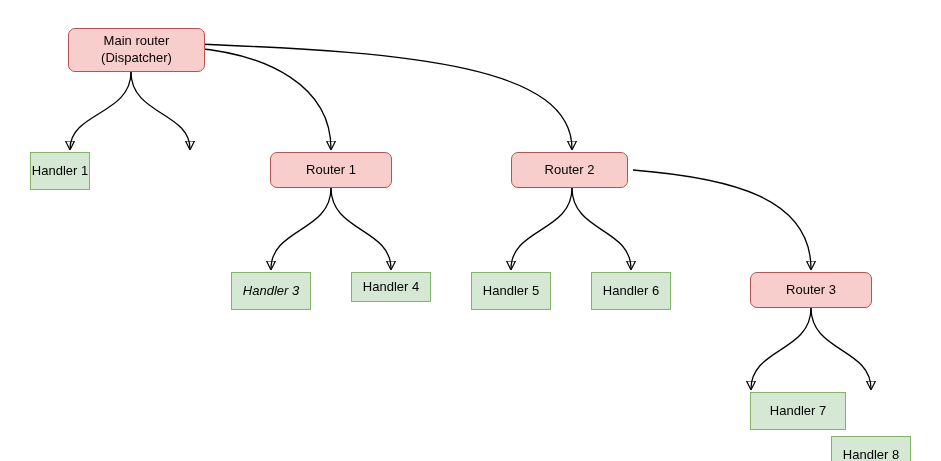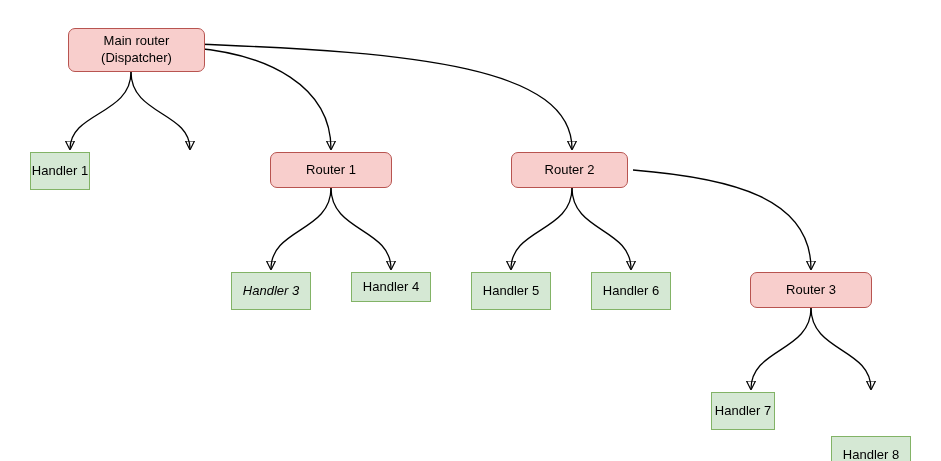--- a/index.html
+++ b/index.html
@@ -49,21 +49,21 @@
   .n-main { left: 68px;  top: 28px;  width: 137px; height: 44px; }
   .n-h1   { left: 30px;  top: 152px; width: 60px;  height: 38px; }
   .n-h2   { left: 150px; top: 152px; width: 80px;  height: 38px; }
   .n-r1   { left: 270px; top: 152px; width: 122px; height: 36px; }
   .n-r2   { left: 511px; top: 152px; width: 117px; height: 36px; }
   .n-h3   { left: 231px; top: 272px; width: 80px;  height: 38px; font-style: italic; }
   .n-h4   { left: 351px; top: 272px; width: 80px;  height: 30px; }
   .n-h5   { left: 471px; top: 272px; width: 80px;  height: 38px; }
   .n-h6   { left: 591px; top: 272px; width: 80px;  height: 38px; }
   .n-r3   { left: 750px; top: 272px; width: 122px; height: 36px; }
-  .n-h7   { left: 711px; top: 392px; width: 64px;  height: 38px; }
+  .n-h7   { left: 750px; top: 392px; width: 96px;  height: 38px; }
   .n-h8   { left: 831px; top: 392px; width: 80px;  height: 38px; margin-top: 44px; }
 </style>
 </head>
 <body>
 
 <div class="canvas">
 
   <svg class="edges" width="941" height="461" viewBox="0 0 941 461" xmlns="http://www.w3.org/2000/svg">
     <defs>
       <marker id="arrow" viewBox="0 0 10 10" refX="9" refY="5" markerWidth="7" markerHeight="7" orient="auto-start-reverse">

